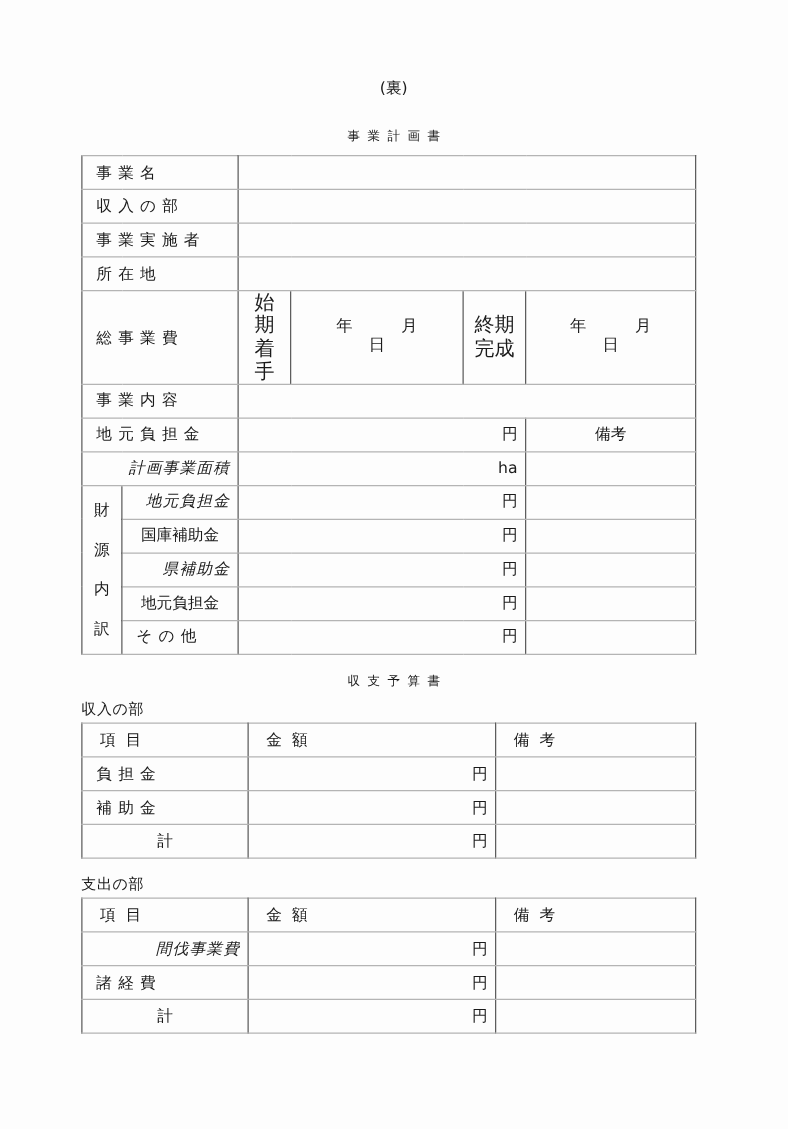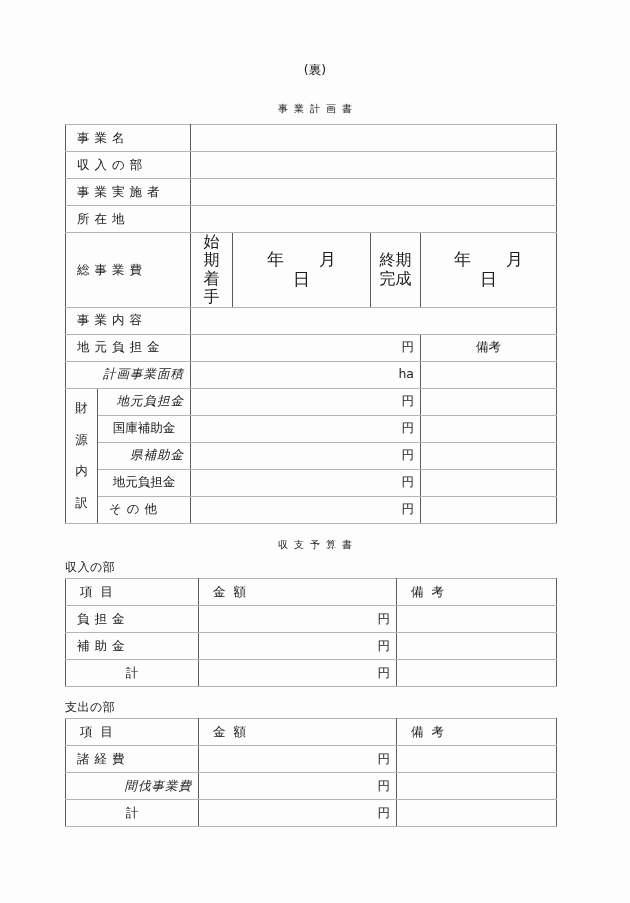--- a/index.html
+++ b/index.html
@@ -105,21 +105,21 @@
     line-height: 1.25;
     font-size: 16px;
     padding: 0 2px;
   }
   .stack span { display: block; }
 
   
   .date {
     text-align: center;
     letter-spacing: 0;
-    font-size: 17px;
+    font-size: 13px;
   }
   .date span {
     display: inline-block;
     width: 52px;
     text-align: center;
   }
 
   
   .vlabel {
     text-align: center;
@@ -293,26 +293,26 @@
       <col style="width:198px">
       <col style="width:160px">
     </colgroup>
     <tbody>
       <tr>
         <td class="colhead">項目</td>
         <td class="colhead">金額</td>
         <td class="colhead">備考</td>
       </tr>
       <tr>
+        <td class="lbl-tight">間伐事業費</td>
+        <td class="unit">円</td>
+        <td class="blank"></td>
+      </tr>
+      <tr>
         <td class="lbl">諸経費</td>
-        <td class="unit">円</td>
-        <td class="blank"></td>
-      </tr>
-      <tr>
-        <td class="lbl-tight">間伐事業費</td>
         <td class="unit">円</td>
         <td class="blank"></td>
       </tr>
       <tr>
         <td class="lbl-none">計</td>
         <td class="unit">円</td>
         <td class="blank"></td>
       </tr>
     </tbody>
   </table>

